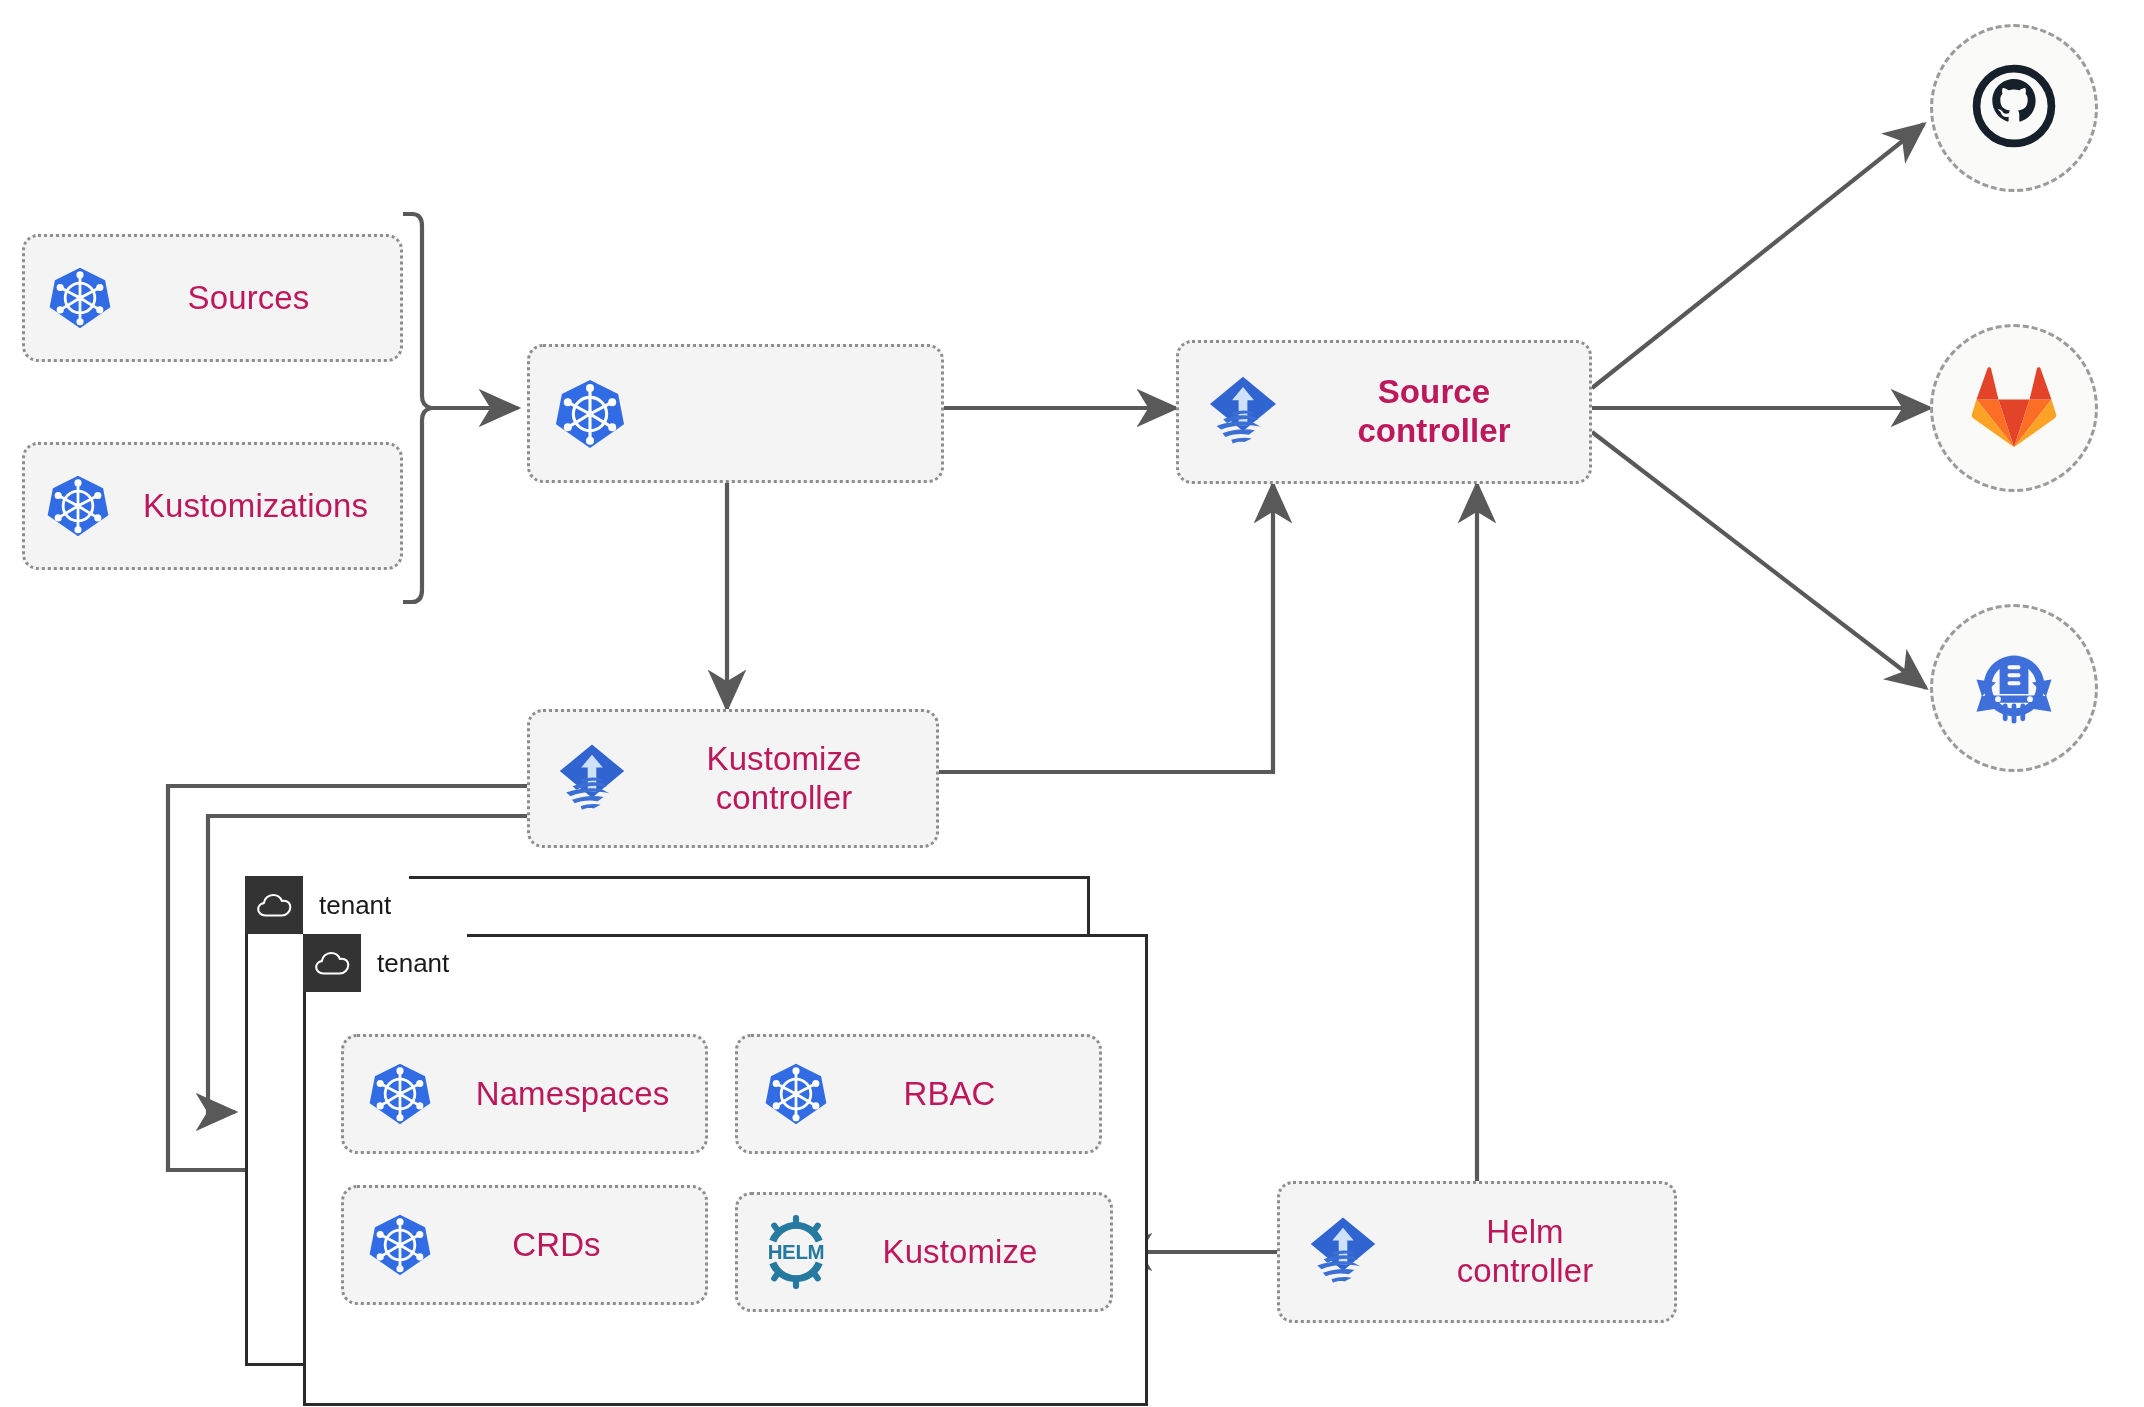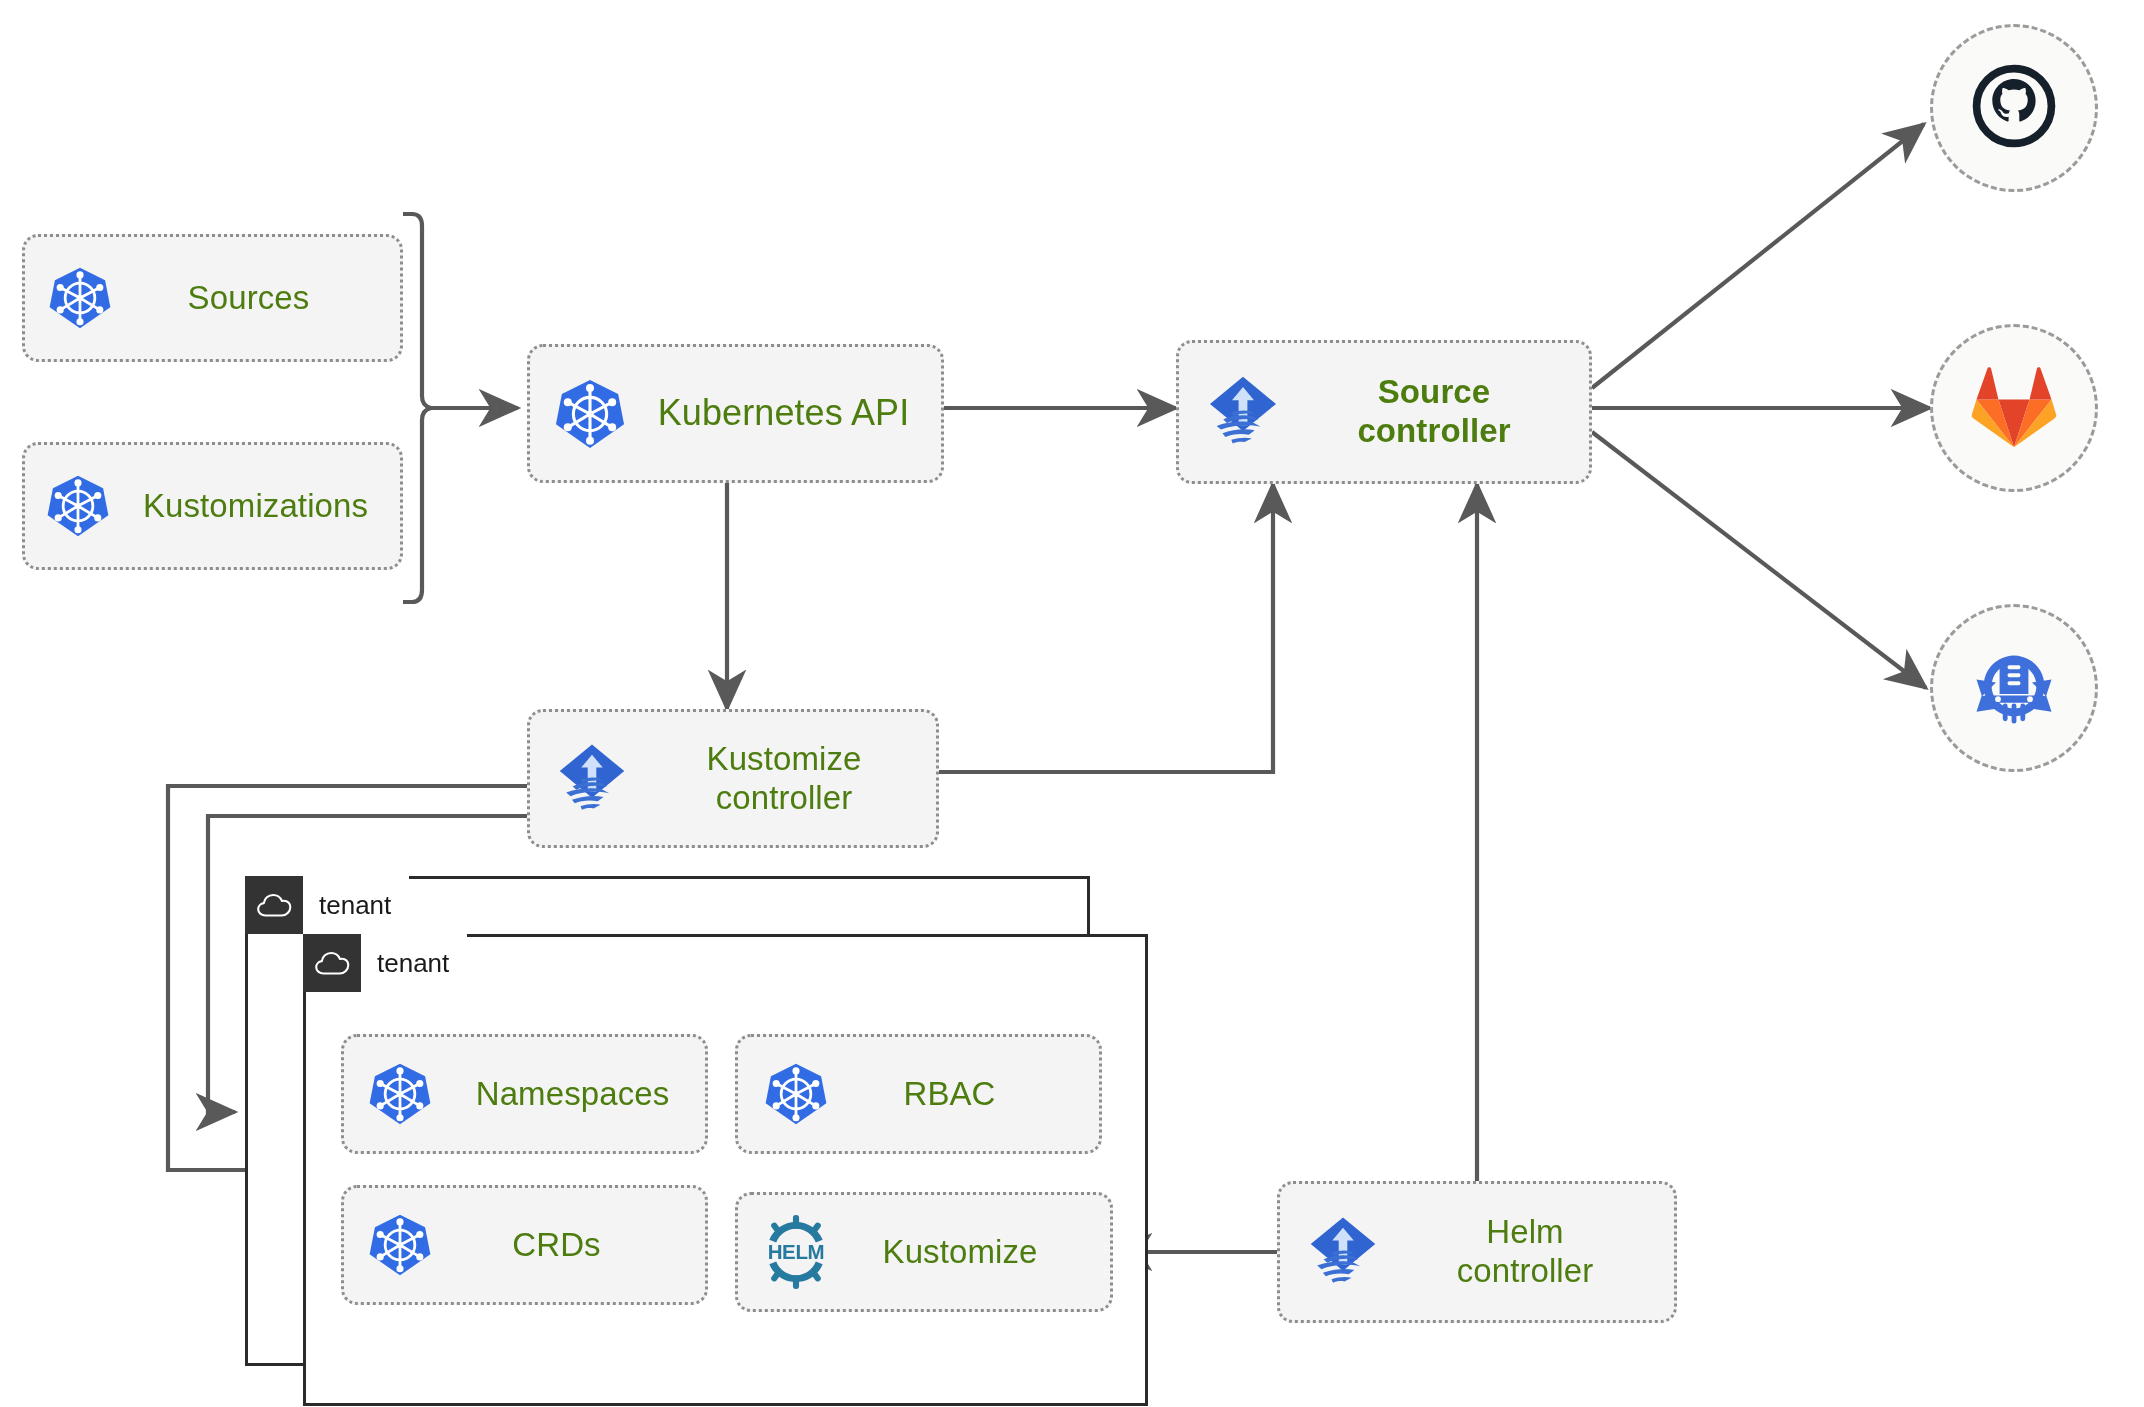--- a/index.html
+++ b/index.html
@@ -19,21 +19,21 @@
     position:absolute;
     box-sizing:border-box;
     background:#f4f4f4;
     border:3px dotted #8d8d8d;
     border-radius:16px;
     display:flex;align-items:center;
     z-index:6;
   }
   .node .ico{flex:0 0 auto;display:flex;align-items:center;justify-content:center;}
   .node .lbl{
-    flex:1 1 auto;text-align:center;color:#4d7c0f;
+    flex:1 1 auto;text-align:center;color:#be185d;
     font-size:33px;line-height:1.18;letter-spacing:.1px;
     white-space:pre-line;
   }
 
   
   .circ{
     position:absolute;box-sizing:border-box;
     width:168px;height:168px;border-radius:50%;
     background:#fafaf8;
     border:3px dashed #9b9b9b;
@@ -208,21 +208,20 @@
         <g fill="#ffffff">
           <circle cx="50" cy="15" r="5.4"></circle>
             <circle cx="80" cy="34" r="5.4"></circle>
           <circle cx="80" cy="68" r="5.4"></circle>
             <circle cx="50" cy="86" r="5.4"></circle>
           <circle cx="20" cy="68" r="5.4"></circle>
             <circle cx="20" cy="34" r="5.4"></circle>
         </g>
       </svg>
     </span>
-    <span class="lbl" style="padding-right:24px;font-size:36px;">Kubernetes API</span>
   </div>
 
   <div class="node" style="left:1176px;top:340px;width:416px;height:144px;">
     <span class="ico" style="width:128px;">
       <svg width="88" height="88" viewBox="0 0 120 120" aria-hidden="true">
         <polygon points="60,12 105,49 60,86 15,49" fill="#3064D1"></polygon>
         <path d="M60,26 L75,44 L66,44 L66,78 L54,78 L54,44 L45,44 Z" fill="#cfe0fb"></path>
         <g fill="#3b6fd4">
           <path d="M44,61 C52,58 62,57 71,59 L76,63 C66,61 55,62 47,65 Z"></path>
           <path d="M33,70 C45,65 60,63 74,66 L81,71 C66,68 49,70 38,75 Z"></path>

